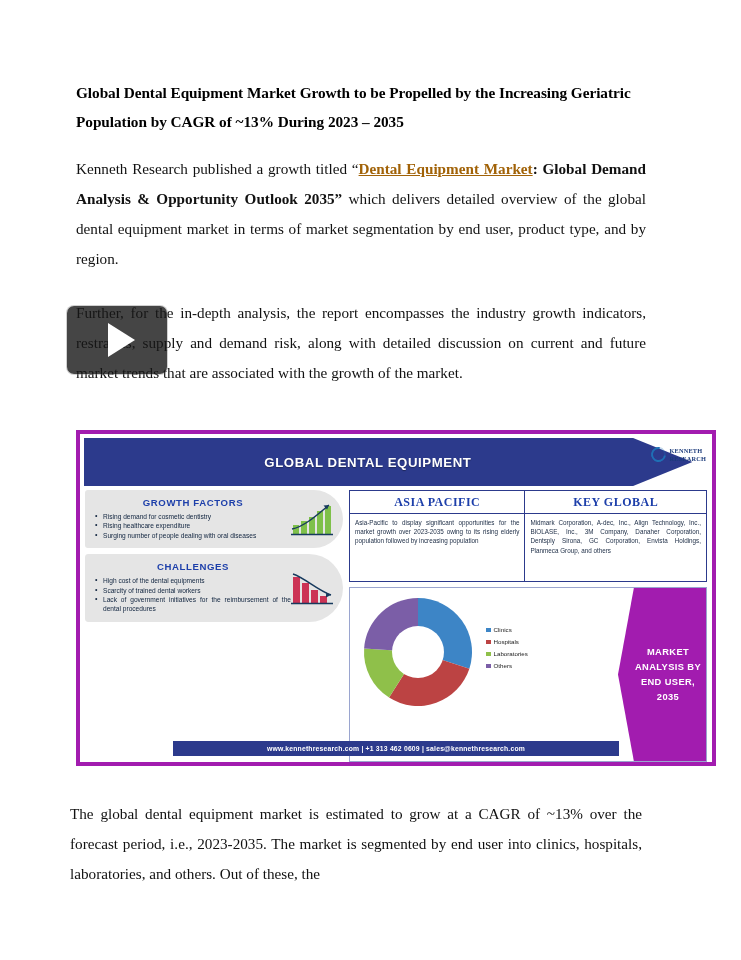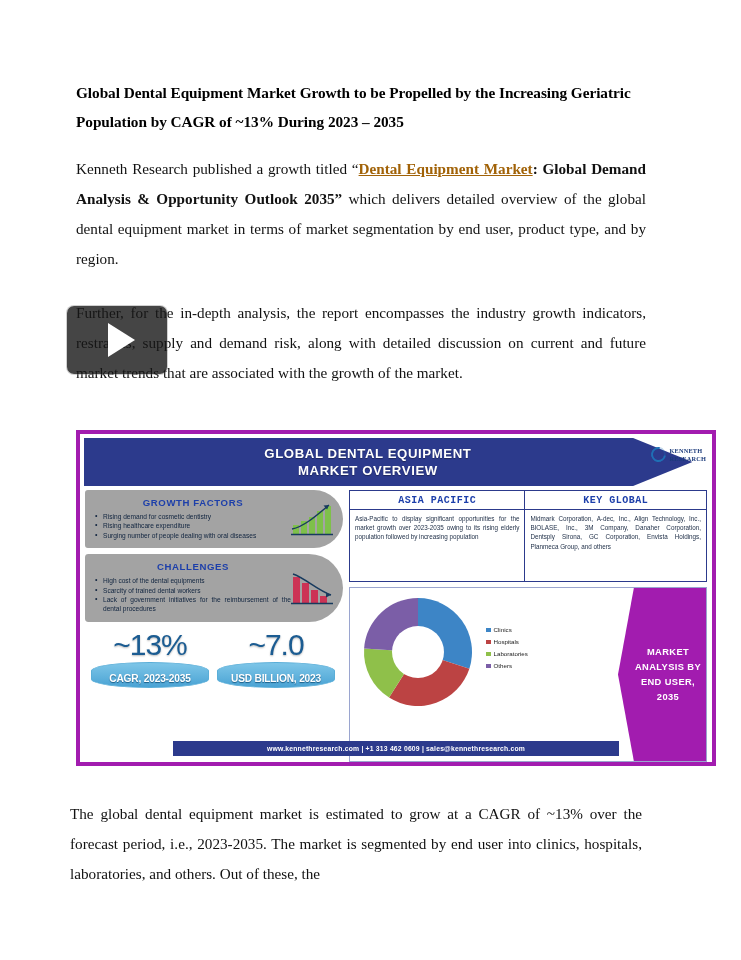--- a/index.html
+++ b/index.html
@@ -107,21 +107,21 @@
     padding: 0 5px 0 5px;
     gap: 6px;
     height: 272px;
   }
   .col-left { width: 258px; display: flex; flex-direction: column; }
   .col-right { flex: 1; display: flex; flex-direction: column; }
 
   
   .pill {
     position: relative;
-    background: #a3a3a3;
+    background: #e5e5e5;
     border-radius: 6px 60px 60px 6px;
     padding: 7px 52px 8px 10px;
     margin-bottom: 6px;
   }
   .pill-title {
     font-family: "Liberation Sans", sans-serif;
     font-weight: bold; font-size: 9.6px;
     color: #1d3faa; text-align: center;
     letter-spacing: .6px; margin-bottom: 4px;
   }
@@ -174,22 +174,22 @@
   
   .rbox-row { display: flex; gap: 0; height: 92px; }
   .rbox {
     border: 1px solid #2c3a8c;
     background: #fff;
     display: flex; flex-direction: column;
   }
   .rbox.ap { width: 49%; border-right: none; }
   .rbox.kp { flex: 1; }
   .rbox-title {
-    font-family: Liberation Mono, monospace;
-    font-weight: bold; font-size: 10px;
+    font-family: Liberation Serif, serif;
+    font-weight: bold; font-size: 12px;
     color: #1d3faa; text-align: center;
     padding: 4px 0 3px;
     border-bottom: 1px solid #2c3a8c;
     letter-spacing: .5px;
   }
   .rbox-text {
     font-family: "Liberation Sans", sans-serif;
     font-size: 6.3px; line-height: 9.2px;
     color: #1b2b44; text-align: justify;
     padding: 4px 5px;
@@ -255,21 +255,20 @@
   <div class="play-overlay">
     <div class="play-tri"></div>
   </div>
 
   <div class="info">
 
     <div class="banner-wrap">
       <div class="banner">
         <div class="banner-title">
           <div>GLOBAL DENTAL EQUIPMENT</div>
-          <div>MARKET OVERVIEW</div>
         </div>
       </div>
       <div class="logo">
         <div class="logo-ring"></div>
         <div class="logo-text">
           <div>KENNETH</div>
           <div>RESEARCH</div>
         </div>
       </div>
     </div>
@@ -308,32 +307,20 @@
             <rect x="4" y="7" width="7" height="26" fill="#cc3355"></rect>
             <rect x="13" y="13" width="7" height="20" fill="#cc3355"></rect>
             <rect x="22" y="20" width="7" height="13" fill="#cc3355"></rect>
             <rect x="31" y="26" width="7" height="7" fill="#cc3355"></rect>
             <path d="M4 4 C16 8 28 20 42 25" stroke="#173a5e" stroke-width="1.4" fill="none"></path>
             <path d="M42 25 l-4.8 -2.6 l-.3 5.2 z" fill="#173a5e"></path>
             <line x1="2" y1="33.5" x2="44" y2="33.5" stroke="#173a5e" stroke-width="1.3"></line>
           </svg>
         </div>
 
-        <div class="stats">
-          <div class="disc">
-            <div class="disc-num">~13%</div>
-            <div class="disc-base"></div>
-            <div class="disc-label">CAGR, 2023-2035</div>
-          </div>
-          <div class="disc">
-            <div class="disc-num">~7.0</div>
-            <div class="disc-base"></div>
-            <div class="disc-label">USD BILLION, 2023</div>
-          </div>
-        </div>
       </div>
 
       <div class="col-right">
 
         <div class="rbox-row">
           <div class="rbox ap">
             <div class="rbox-title">ASIA PACIFIC</div>
             <div class="rbox-text">Asia-Pacific to display significant opportunities for the market growth over 2023-2035 owing to its rising elderly population followed by increasing population</div>
           </div>
           <div class="rbox kp">

